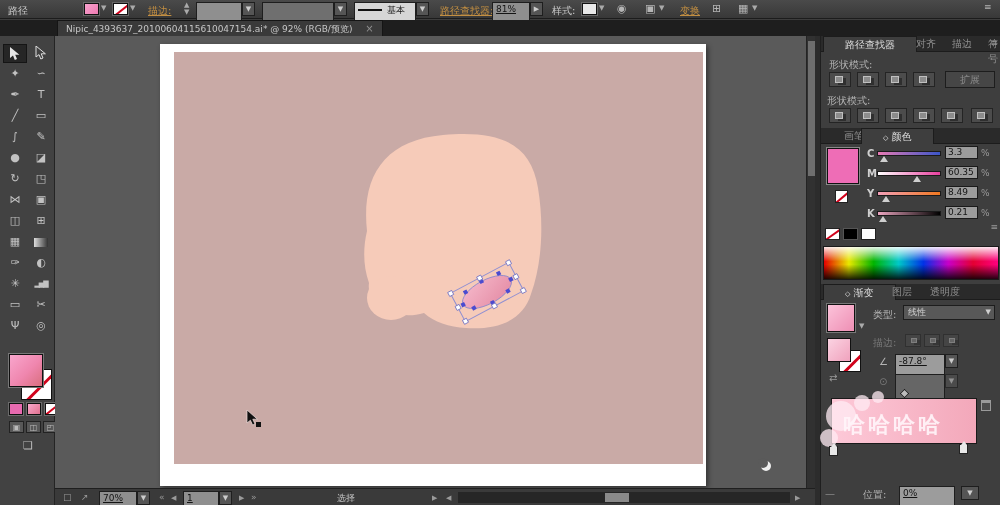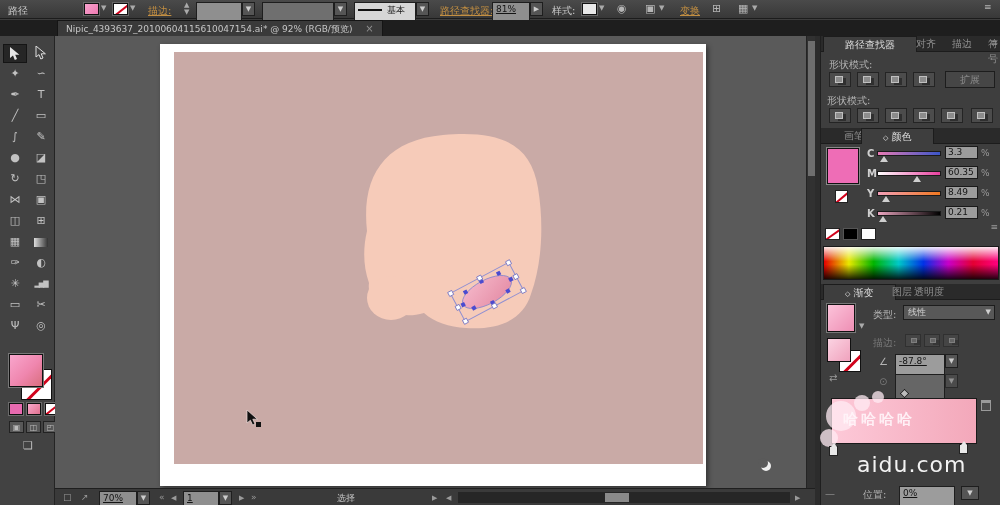--- a/index.html
+++ b/index.html
@@ -106,21 +106,21 @@
     color:#cfcfcf; font-size:9px; line-height:13px; padding:0 4px; }
   .gbar { position:absolute; left:10px; top:362px; width:146px; height:46px; border:1px solid #1a1a1a;
     background:linear-gradient(to right,#fdc9d8,#f3a8ba); }
   .stop { position:absolute; width:9px; height:10px; background:#e8e8e8; border:1px solid #222; }
   .stop:before { content:""; position:absolute; left:1px; top:-4px; width:0; height:0;
     border-left:3px solid transparent; border-right:3px solid transparent;
     border-bottom:4px solid #e8e8e8; }
   .mid { position:absolute; width:7px; height:7px; background:#bdbdbd; border:1px solid #222;
     transform:rotate(45deg); }
   .wmcircle { position:absolute; border-radius:50%; background:rgba(255,235,243,.75); }
-  .wmtext { position:absolute; left:22px; top:374px; font-size:15px; font-weight:bold;
+  .wmtext { position:absolute; left:22px; top:374px; font-size:22px; font-weight:bold;
     color:rgba(255,245,250,.9); letter-spacing:3px; }
   .aidu { position:absolute; left:36px; top:416px; font-size:22px; color:#f2f2f2;
     letter-spacing:1px; }
   .aidubox { position:absolute; left:60px; top:418px; width:72px; height:22px; background:#8b8b8b;
     border:1px solid #1a1a1a; z-index:-1; }
   .trashicon { position:absolute; left:160px; top:364px; width:10px; height:11px;
     border:1px solid #9a9a9a; border-top:3px solid #9a9a9a; background:#4c4c4c; }
 </style>
 </head>
 <body>
@@ -385,21 +385,21 @@
     <span class="abs" style="left:4px; top:192px; width:15px; height:12px; background:#fff; border:1px solid #222; overflow:hidden; position:absolute">
         <span style="position:absolute;left:-3px;top:4px;width:22px;height:2px;background:#d0021b;transform:rotate(-35deg)"></span>
       </span>
     <span class="abs" style="left:22px; top:192px; width:15px; height:12px; background:#000; border:1px solid #555"></span>
     <span class="abs" style="left:40px; top:192px; width:15px; height:12px; background:#fff; border:1px solid #222"></span>
     <div class="spectrum"></div>
 
     <div class="ptabs" style="top:248px">
       <span class="ptab on" style="left:2px"><span style="font-size:7px">◇</span> <span>渐变</span></span>
       <span class="ptab" style="left:50px">图层</span>
-      <span class="ptab" style="left:72px">透明度</span>
+      <span class="ptab" style="left:88px">透明度</span>
 
     </div>
     <div class="gthumb"></div>
     <span class="ddg" style="left:38px; top:286px">▼</span>
     <span class="seclbl" style="left:52px; top:272px">类型:</span>
     <span class="gdd" style="left:82px; top:269px; width:92px"><span>线性</span><span style="position:absolute; right:3px; font-size:7px">▼</span></span>
     <div class="gproxys">
         <span class="redslash" style="top:8px; left:-4px; width:40px"></span>
       </div>
     <div class="gproxyf"></div>
@@ -427,21 +427,20 @@
       <span class="wmcircle" style="left:22px; top:-4px; width:16px; height:16px"></span>
       <span class="wmcircle" style="left:40px; top:-8px; width:12px; height:12px"></span>
       <span class="wmcircle" style="left:-12px; top:30px; width:18px; height:18px"></span>
     </div>
     <span class="wmtext">哈哈哈哈</span>
     <span class="stop" style="left:8px; top:410px"></span>
     <span class="stop" style="left:138px; top:408px"></span>
     <span class="trashicon"></span>
 
     <span class="aidubox"></span>
-    <span class="aidu">aidu.com</span>
 
     <span class="seclbl" style="left:4px; top:452px; color:#888">—</span>
     <span class="seclbl" style="left:42px; top:452px">位置:</span>
     <span class="inbox" style="left:78px; top:450px; width:56px; background:#9c9c9c">0%</span>
     <span class="ddtile" style="left:140px; top:450px; width:18px">▼</span>
   </div>
 
 </div>
 
 </body></html>

